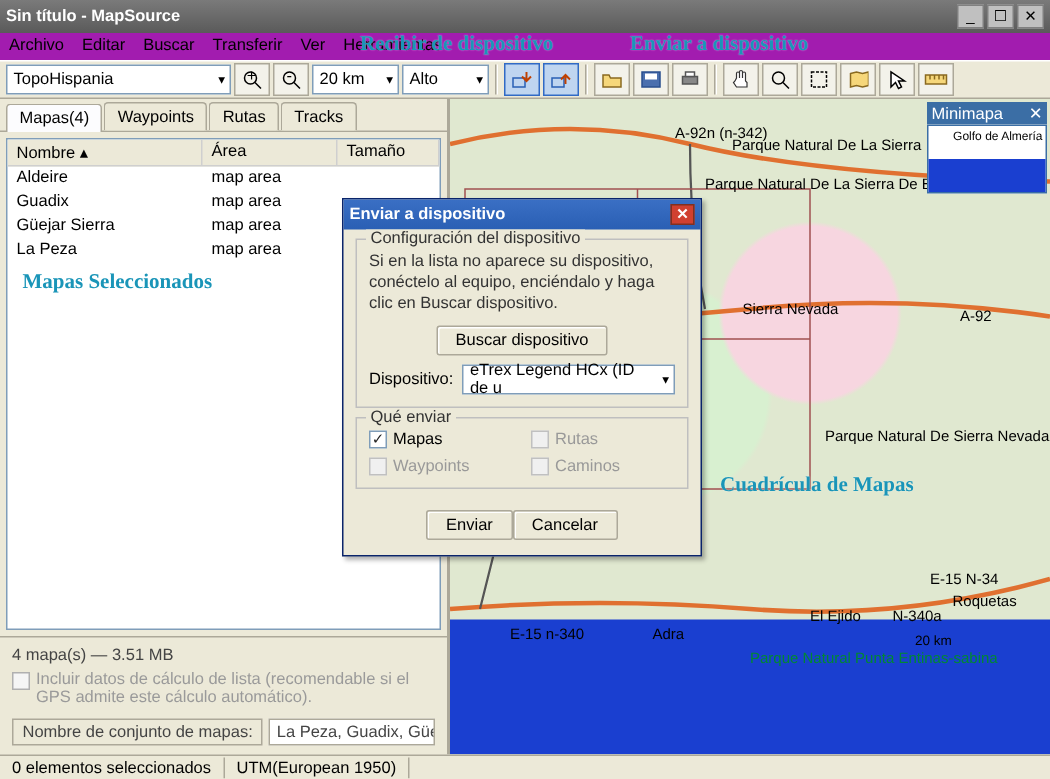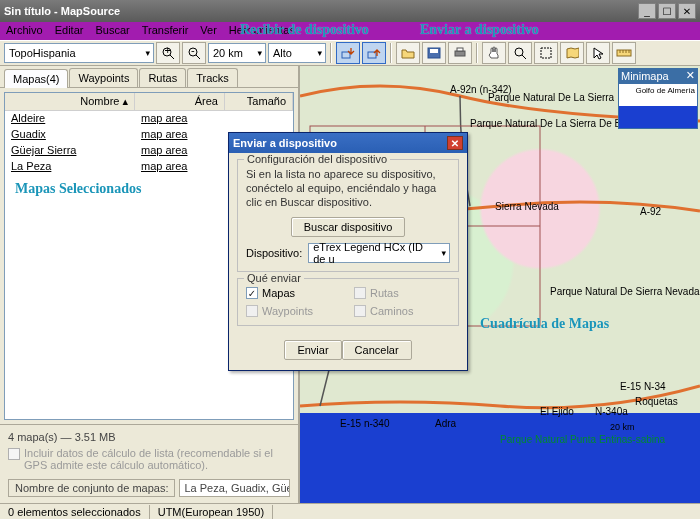--- a/index.html
+++ b/index.html
@@ -17,22 +17,22 @@
 .tbtn { width: 24px; height: 22px; border: 1px solid #aca899; background: #f3f2ea; display: flex; align-items: center; justify-content: center; cursor: pointer; }
 .tbtn.highlight { background: #bfd5f0; border-color: #316ac5; }
 .sep { width: 2px; height: 20px; border-left: 1px solid #aca899; border-right: 1px solid #fff; margin: 0 2px; }
 .main { position: absolute; top: 66px; left: 0; right: 0; bottom: 16px; display: flex; }
 .leftpane { width: 300px; border-right: 2px solid #aca899; display: flex; flex-direction: column; background: #ece9d8; }
 .tabs { display: flex; height: 22px; border-bottom: 1px solid #aca899; padding: 2px 4px 0; gap: 1px; }
 .tab { padding: 3px 8px 0; border: 1px solid #aca899; border-bottom: none; background: #ece9d8; border-radius: 3px 3px 0 0; cursor: pointer; }
 .tab.active { background: #fcfcfe; position: relative; top: 1px; }
 .listarea { flex: 1; margin: 4px; background: #fff; border: 1px solid #7f9db9; overflow: hidden; position: relative; }
 .listhead { display: flex; height: 18px; background: #ece9d8; border-bottom: 1px solid #cfcfcf; }
-.listhead div { padding: 2px 6px; border-right: 1px solid #cfcfcf; text-align: right; }
-.listrow { display: flex; height: 16px; text-decoration: underline; }
+.listhead div { padding: 2px 6px; border-right: 1px solid #cfcfcf; }
+.listrow { display: flex; height: 16px; }
 .listrow div { padding: 1px 6px; }
 .col-n { width: 130px; } .col-a { width: 90px; } .col-t { flex: 1; }
 .bottombox { padding: 6px 8px; border-top: 1px solid #aca899; color: #444; }
 .bottombox .dim { color: #9a9a9a; display:flex; align-items:flex-start; gap:4px; margin-top:4px;}
 .bottombox .chk { width:12px; height:12px; border:1px solid #b0b0b0; background:#f5f5f5; flex-shrink:0; margin-top:1px;}
 .namerow { display: flex; align-items: center; margin-top: 8px; gap: 4px; }
 .namerow .btn { padding: 2px 6px; border: 1px solid #aca899; background: #ece9d8; }
 .namerow .val { flex: 1; padding: 2px 4px; border: 1px solid #aca899; background: #fff; white-space: nowrap; overflow: hidden; }
 .mapview { flex: 1; position: relative; background: linear-gradient(#d8e8d0,#c8e0c0); overflow: hidden; }
 .mapview .sea { position:absolute; left:0; right:0; bottom:0; height:90px; background:#1a3fd0;}

